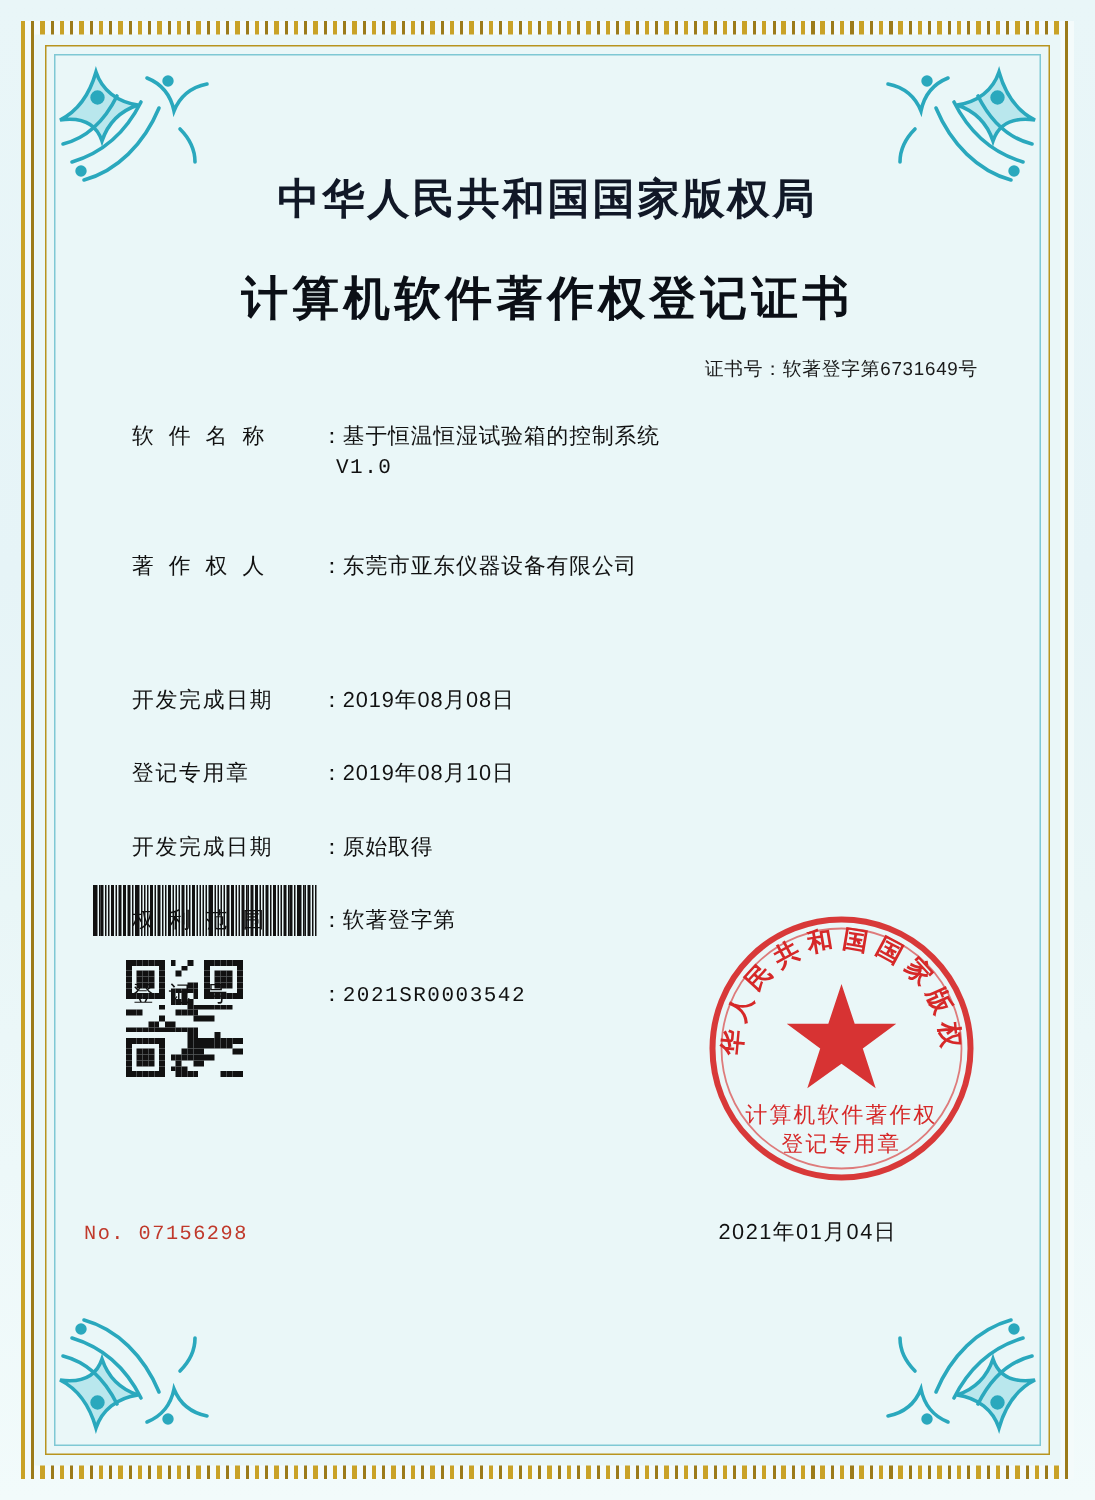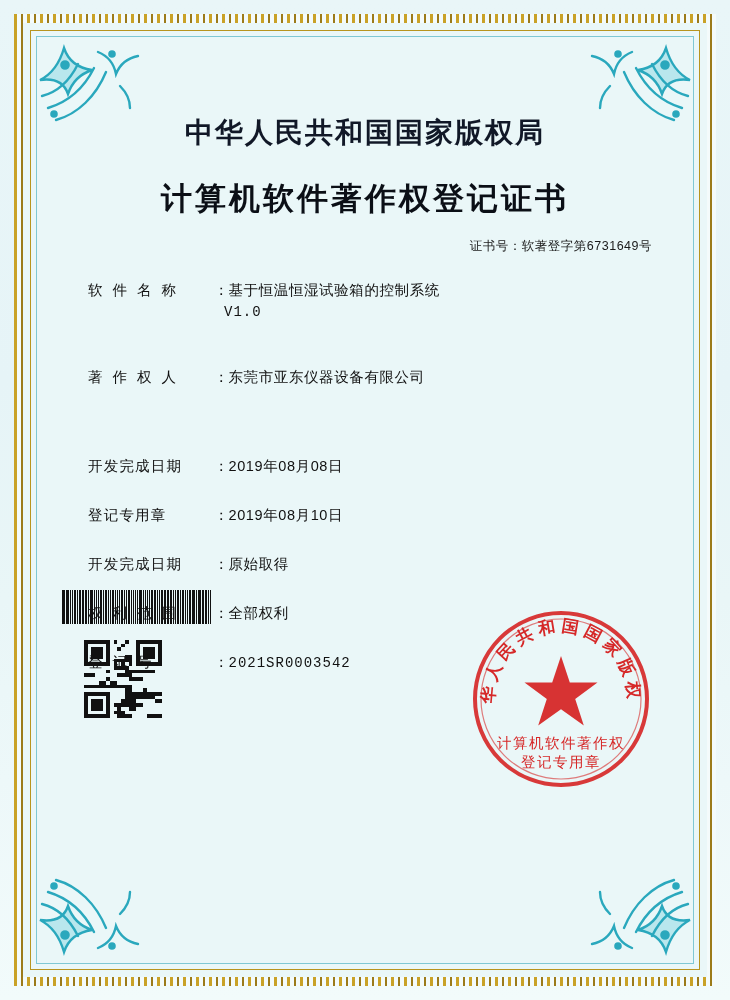--- a/index.html
+++ b/index.html
@@ -361,21 +361,21 @@
         <div class="label tight">开发完成日期</div>
         <div class="colon">：</div>
         <div class="value">原始取得</div>
       </div>
 
       <div class="gap-sm"></div>
 
       <div class="row">
         <div class="label">权 利 范 围</div>
         <div class="colon">：</div>
-        <div class="value">全部权利</div>
+        <div class="value">软著登字第</div>
       </div>
 
       <div class="gap-sm"></div>
 
       <div class="row">
         <div class="label">登 记 号</div>
         <div class="colon">：</div>
         <div class="value mono">2021SR0003542</div>
       </div>
     </div>
@@ -907,13 +907,17 @@
       <circle cx="91" cy="91" r="80" fill="none" stroke="#d62828" stroke-width="1.2" opacity="0.6"></circle>
       <text font-family="&quot;Liberation Serif&quot;, &quot;DejaVu Serif&quot;, serif" font-size="17" font-weight="700" fill="#d62828" letter-spacing="5">
         <textPath href="#sealArc" startOffset="50%" text-anchor="middle">中华人民共和国国家版权局</textPath>
       </text>
       <polygon points="91,48 99.8,74.5 127.5,74.5 105.2,91.0 113.8,117.5 91,101.2 68.2,117.5 76.8,91.0 54.5,74.5 82.2,74.5" fill="#d62828" opacity="0.95"></polygon>
       <text x="91" y="140" text-anchor="middle" font-family="&quot;Liberation Sans&quot;, &quot;DejaVu Sans&quot;, sans-serif" font-size="14.5" fill="#d62828" letter-spacing="1.5">计算机软件著作权</text>
       <text x="91" y="159" text-anchor="middle" font-family="&quot;Liberation Sans&quot;, &quot;DejaVu Sans&quot;, sans-serif" font-size="14.5" fill="#d62828" letter-spacing="1.5">登记专用章</text>
     </svg>
   </div>
 
+  <div class="bottom-row">
+    <div class="serial">No. 07156298</div>
+    <div class="issue-date">2021年01月04日</div>
+  </div>
 </div>
 
 </body></html>

